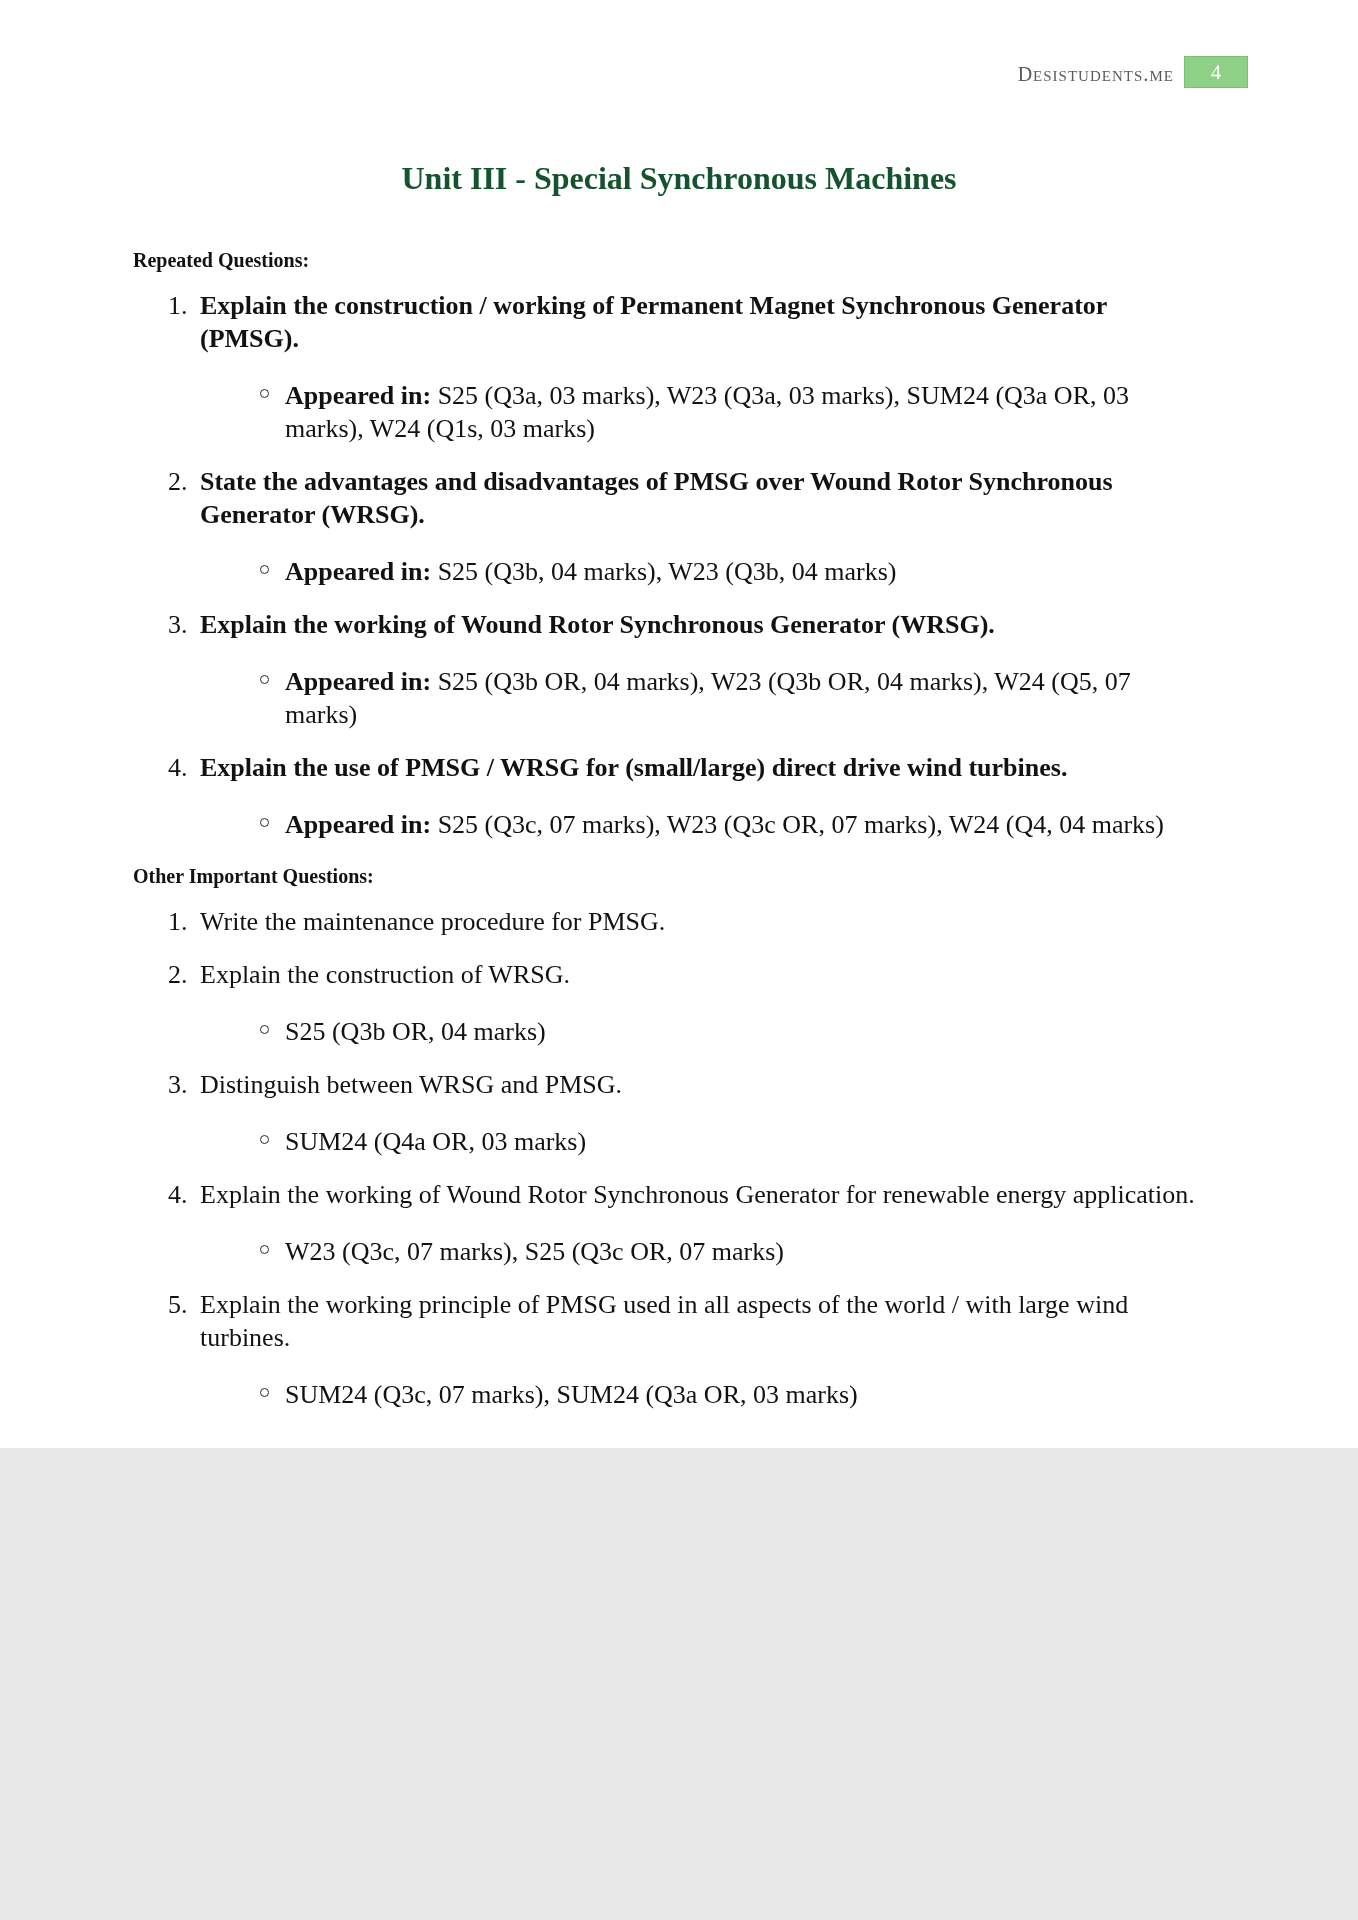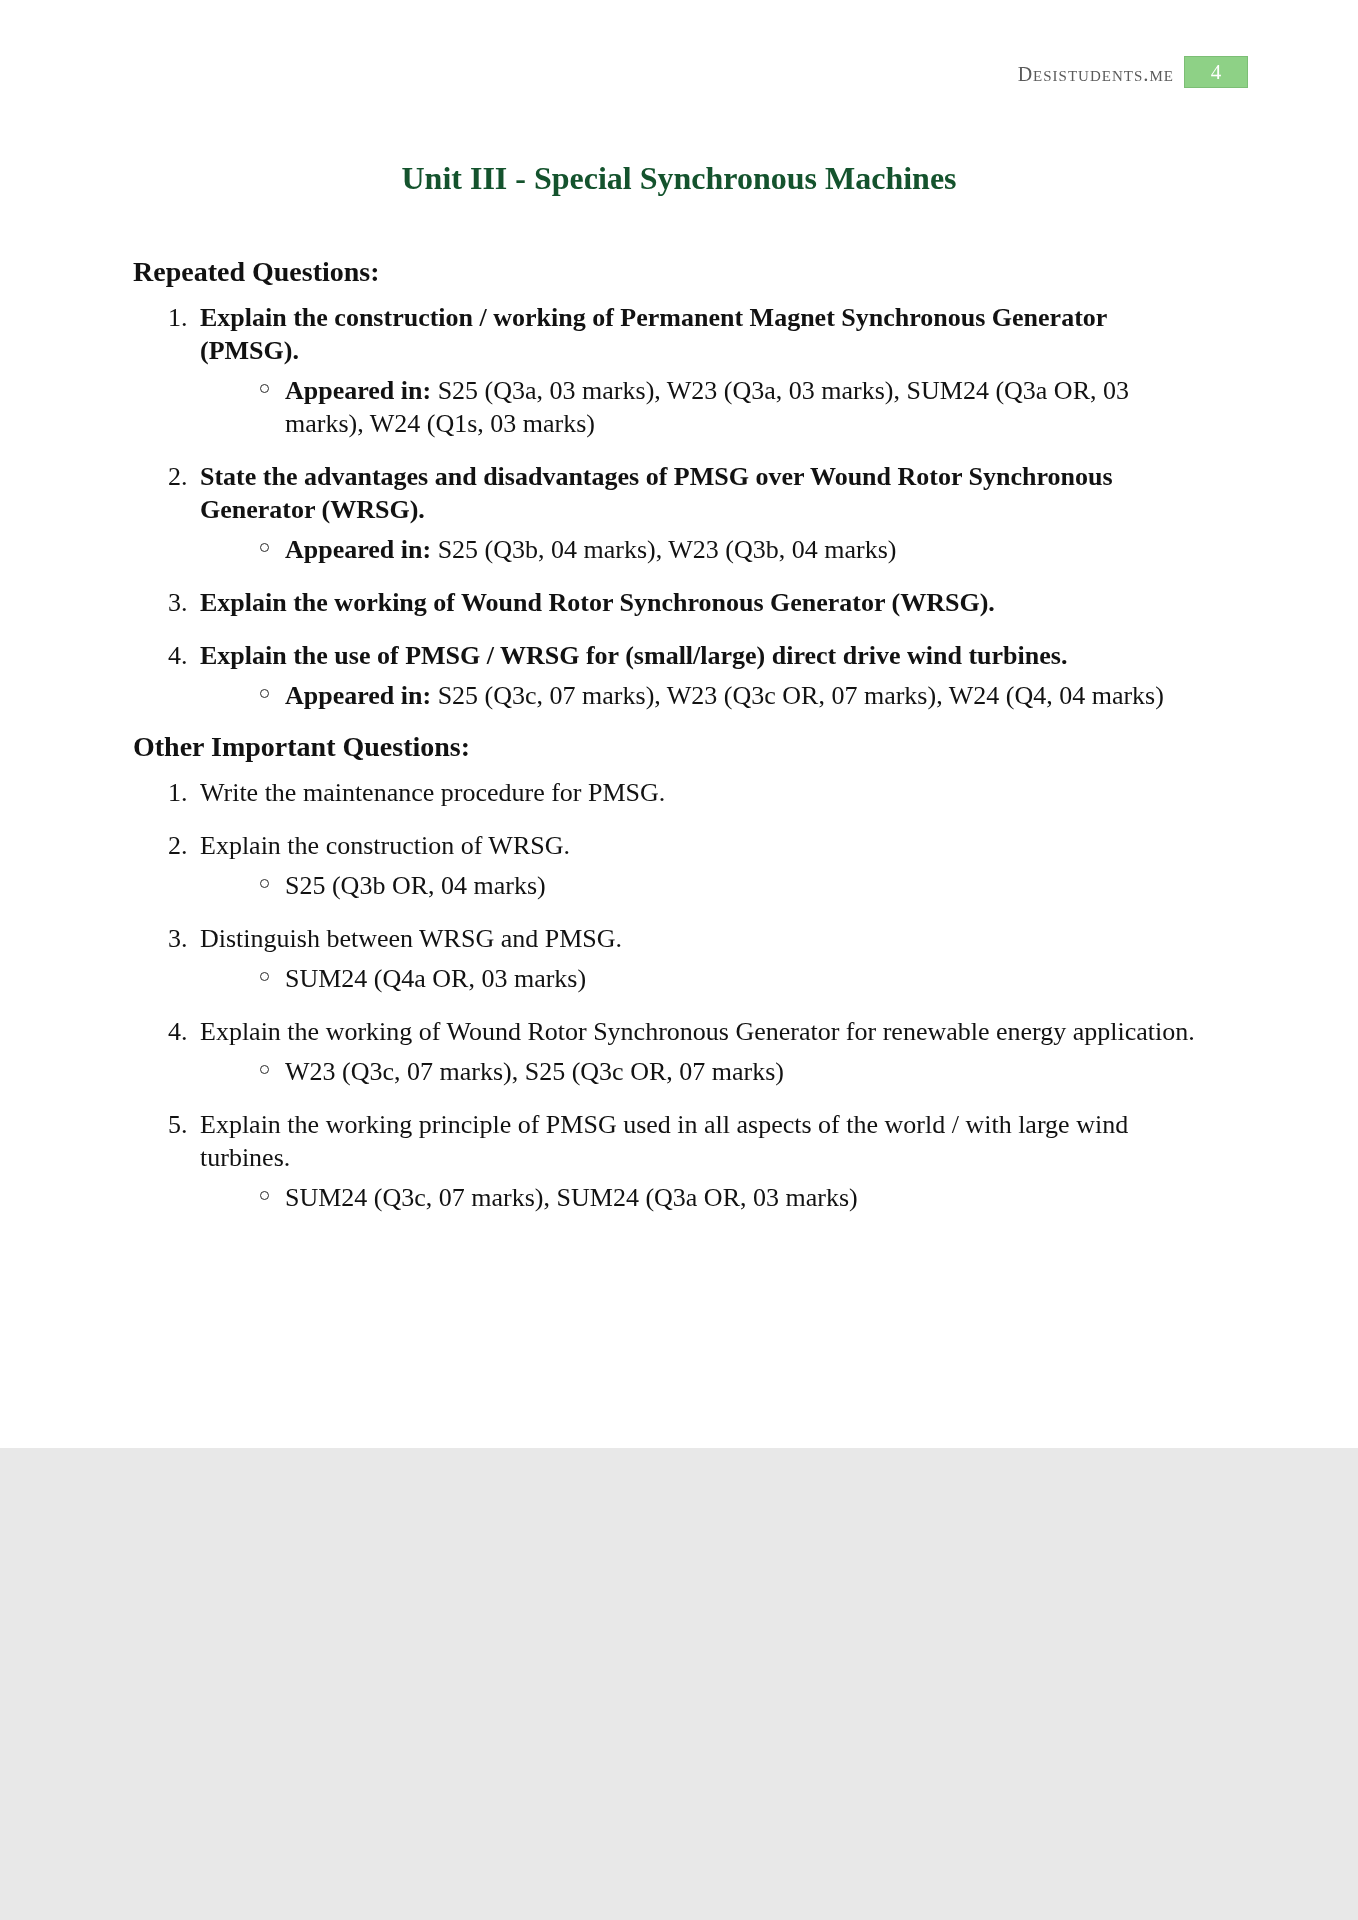--- a/index.html
+++ b/index.html
@@ -38,35 +38,35 @@
   .title {
     position:absolute; top:160px; left:0; right:0;
     margin:0; text-align:center;
     font-size:32px; font-weight:bold; color:#14532d;
   }
 
   
   .content { position:absolute; top:241px; left:133px; right:112px; }
 
   .sec-heading {
-    margin:16px 0 14px 0;
-    font-size:28px; font-weight:bold; line-height:30px;
+    margin:4px 0 14px 0;
+    font-size:20px; font-weight:bold; line-height:30px;
   }
 
   .qlist { list-style:none; margin:0; padding:0; }
 
   .qitem { position:relative; padding-left:67px; margin-bottom:20px; }
   .num {
     position:absolute; left:35px; top:0;
     font-size:26px; line-height:33px; font-weight:normal;
   }
   .qtext { font-size:26px; line-height:33px; max-width:1010px; }
   section.bold-items .qtext { font-weight:bold; }
 
-  .sub { position:relative; margin-left:58px; padding-left:27px; margin-top:7px; }
+  .sub { position:relative; margin-left:58px; padding-left:27px; margin-top:24px; }
   .circ {
     position:absolute; left:2px; top:10px;
     width:9px; height:9px;
     border:1.6px solid #2a2a2a; border-radius:50%;
     box-sizing:border-box;
   }
   .subtext { font-size:26px; line-height:33px; max-width:905px; }
   .sublabel { font-weight:bold; }
 </style>
 </head>
@@ -99,20 +99,24 @@
     <div class="qtext">State the advantages and disadvantages of PMSG over Wound Rotor Synchronous Generator (WRSG).</div>
     <div class="sub">
       <span class="circ"></span>
       <div class="subtext"><b class="sublabel">Appeared in:</b><span class="subrest"> S25 (Q3b, 04 marks), W23 (Q3b, 04 marks)</span></div>
     </div>
   </li>
 
   <li class="qitem">
     <span class="num">3.</span>
     <div class="qtext">Explain the working of Wound Rotor Synchronous Generator (WRSG).</div>
+    <div class="sub">
+      <span class="circ"></span>
+      <div class="subtext"><b class="sublabel">Appeared in:</b><span class="subrest"> S25 (Q3b OR, 04 marks), W23 (Q3b OR, 04 marks), W24 (Q5, 07 marks)</span></div>
+    </div>
   </li>
 
   <li class="qitem">
     <span class="num">4.</span>
     <div class="qtext">Explain the use of PMSG / WRSG for (small/large) direct drive wind turbines.</div>
     <div class="sub">
       <span class="circ"></span>
       <div class="subtext"><b class="sublabel">Appeared in:</b><span class="subrest"> S25 (Q3c, 07 marks), W23 (Q3c OR, 07 marks), W24 (Q4, 04 marks)</span></div>
     </div>
   </li>

